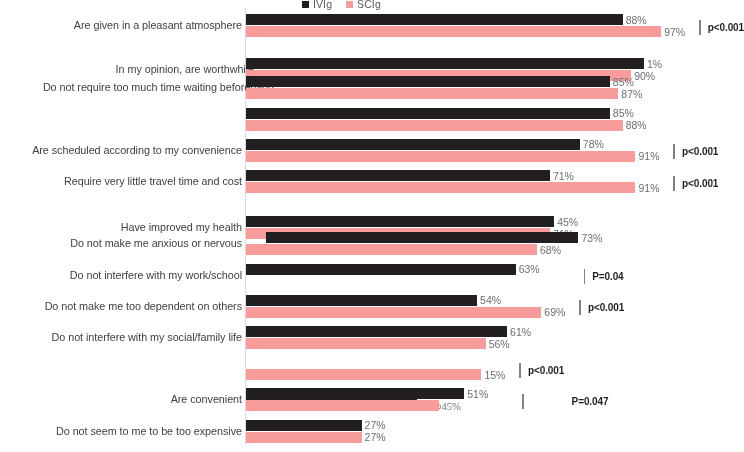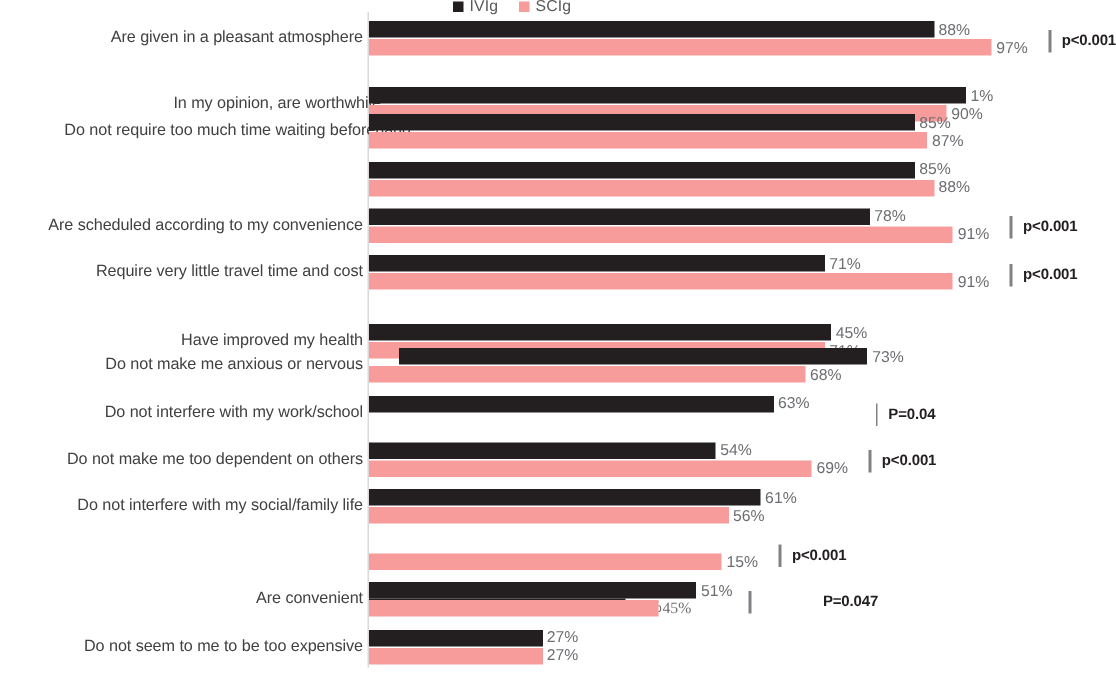--- a/index.html
+++ b/index.html
@@ -301,21 +301,21 @@
       <div class="row" style="top: 376.4px;">
         <div class="cat-label">Are convenient</div>
         <div class="bar-wrap ivig" style="width: 218.28px;">
           <div class="bar ivig" style="width: 100%; background: rgb(35, 31, 32);"></div>
           <span class="bar-value">51%</span>
         </div>
         <div class="bar-wrap scig" style="width: 192.6px; font-family: Liberation Serif, serif;">
           <div class="bar scig" style="width: 100%; background: rgb(247, 155, 155);"></div>
           <span class="bar-value">45%</span>
         </div>
-        <div class="pval" style="left: 499px; gap: 48px;">
+        <div class="pval" style="left: 522px; gap: 48px;">
           <span class="pval-tick"></span>
           <span class="pval-text">P=0.047</span>
         </div>
       </div>
       <div class="row" style="top: 407.6px;">
         <div class="cat-label">Do not seem to me to be too expensive</div>
         <div class="bar-wrap ivig" style="width: 115.56px;">
           <div class="bar ivig" style="width: 100%; background: rgb(35, 31, 32);"></div>
           <span class="bar-value">27%</span>
         </div>

